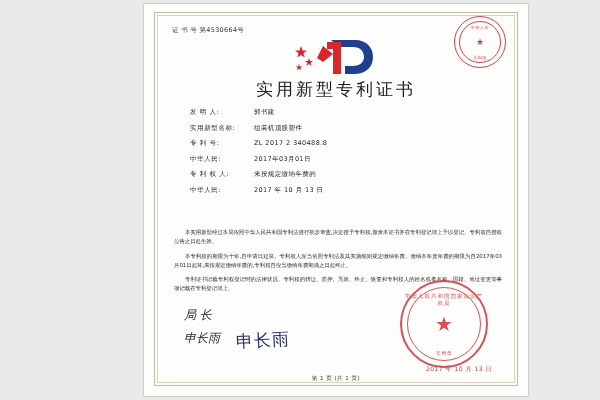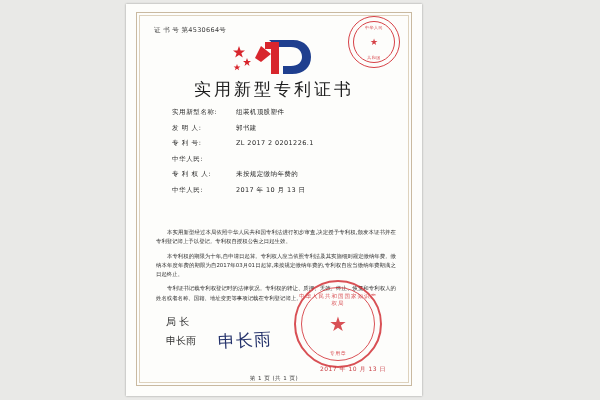--- a/index.html
+++ b/index.html
@@ -22,23 +22,23 @@
   
   .backdrop {
     position: absolute;
     inset: 0;
     background: #e9e9e7;
   }
 
   
   .sheet {
     position: absolute;
-    left: 126px;
+    left: 144px;
     top: 4px;
-    width: 296px;
+    width: 384px;
     height: 392px;
     background: #fdfdfb;
     box-shadow: 0 0 2px rgba(0,0,0,0.35);
   }
 
   
   .frame-outer {
     position: absolute;
     left: 10px;
     top: 8px;
@@ -175,23 +175,24 @@
   .body-text p {
     margin: 0 0 5px 0;
     text-indent: 11px;
   }
 
   
   .sig-block {
     position: absolute;
     left: 40px;
     bottom: 46px;
-    font-size: 10px;
+    font-size: 12px;
     color: #2b2b2b;
     line-height: 1.9;
+    font-style: italic;
   }
   .sig-name {
     position: absolute;
     left: 92px;
     bottom: 44px;
     font-size: 17px;
     color: #24326b;
     font-family: "DejaVu Serif", serif;
     letter-spacing: 1px;
     transform: rotate(-3deg);
@@ -294,33 +295,34 @@
           <polygon points="16,22 17.1,25 20,25 17.6,26.9 18.5,30 16,28.1 13.5,30 14.4,26.9 12,25 14.9,25"></polygon>
           <polygon points="6,28 6.9,30.4 9.4,30.4 7.4,31.9 8.1,34.3 6,32.8 3.9,34.3 4.6,31.9 2.6,30.4 5.1,30.4"></polygon>
         </g>
       </svg>
     </div>
 
     <div class="title">实用新型专利证书</div>
 
     <div class="fields">
       <div class="field-row">
+        <div class="field-label">发  明  人:</div>
+        <div class="field-value">郭书建</div>
+      </div>
+      <div class="field-row">
         <div class="field-label">实用新型名称:</div>
         <div class="field-value">组装机顶股塑件</div>
       </div>
       <div class="field-row">
-        <div class="field-label">发  明  人:</div>
-        <div class="field-value">郭书建</div>
-      </div>
-      <div class="field-row">
         <div class="field-label">专  利  号:</div>
-        <div class="field-value">ZL 2017 2 0201226.1</div>
+        <div class="field-value">ZL 2017 2 340488.8</div>
       </div>
       <div class="field-row">
         <div class="field-label">中华人民:</div>
+        <div class="field-value">2017年03月01日</div>
       </div>
       <div class="field-row">
         <div class="field-label">专 利 权 人:</div>
         <div class="field-value">未按规定缴纳年费的</div>
       </div>
       <div class="field-row">
         <div class="field-label">中华人民:</div>
         <div class="field-value">2017 年 10 月 13 日</div>
       </div>
     </div>

